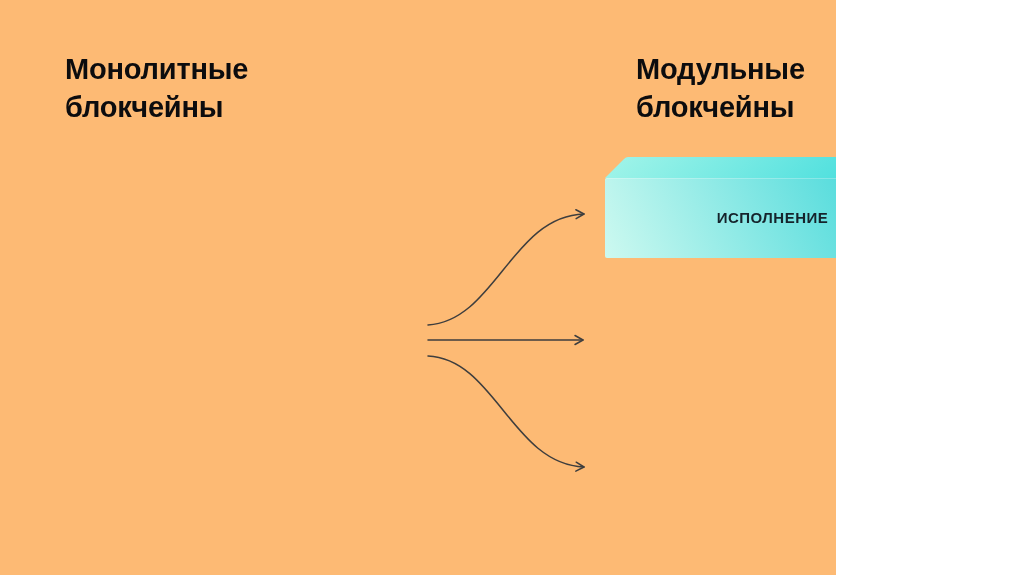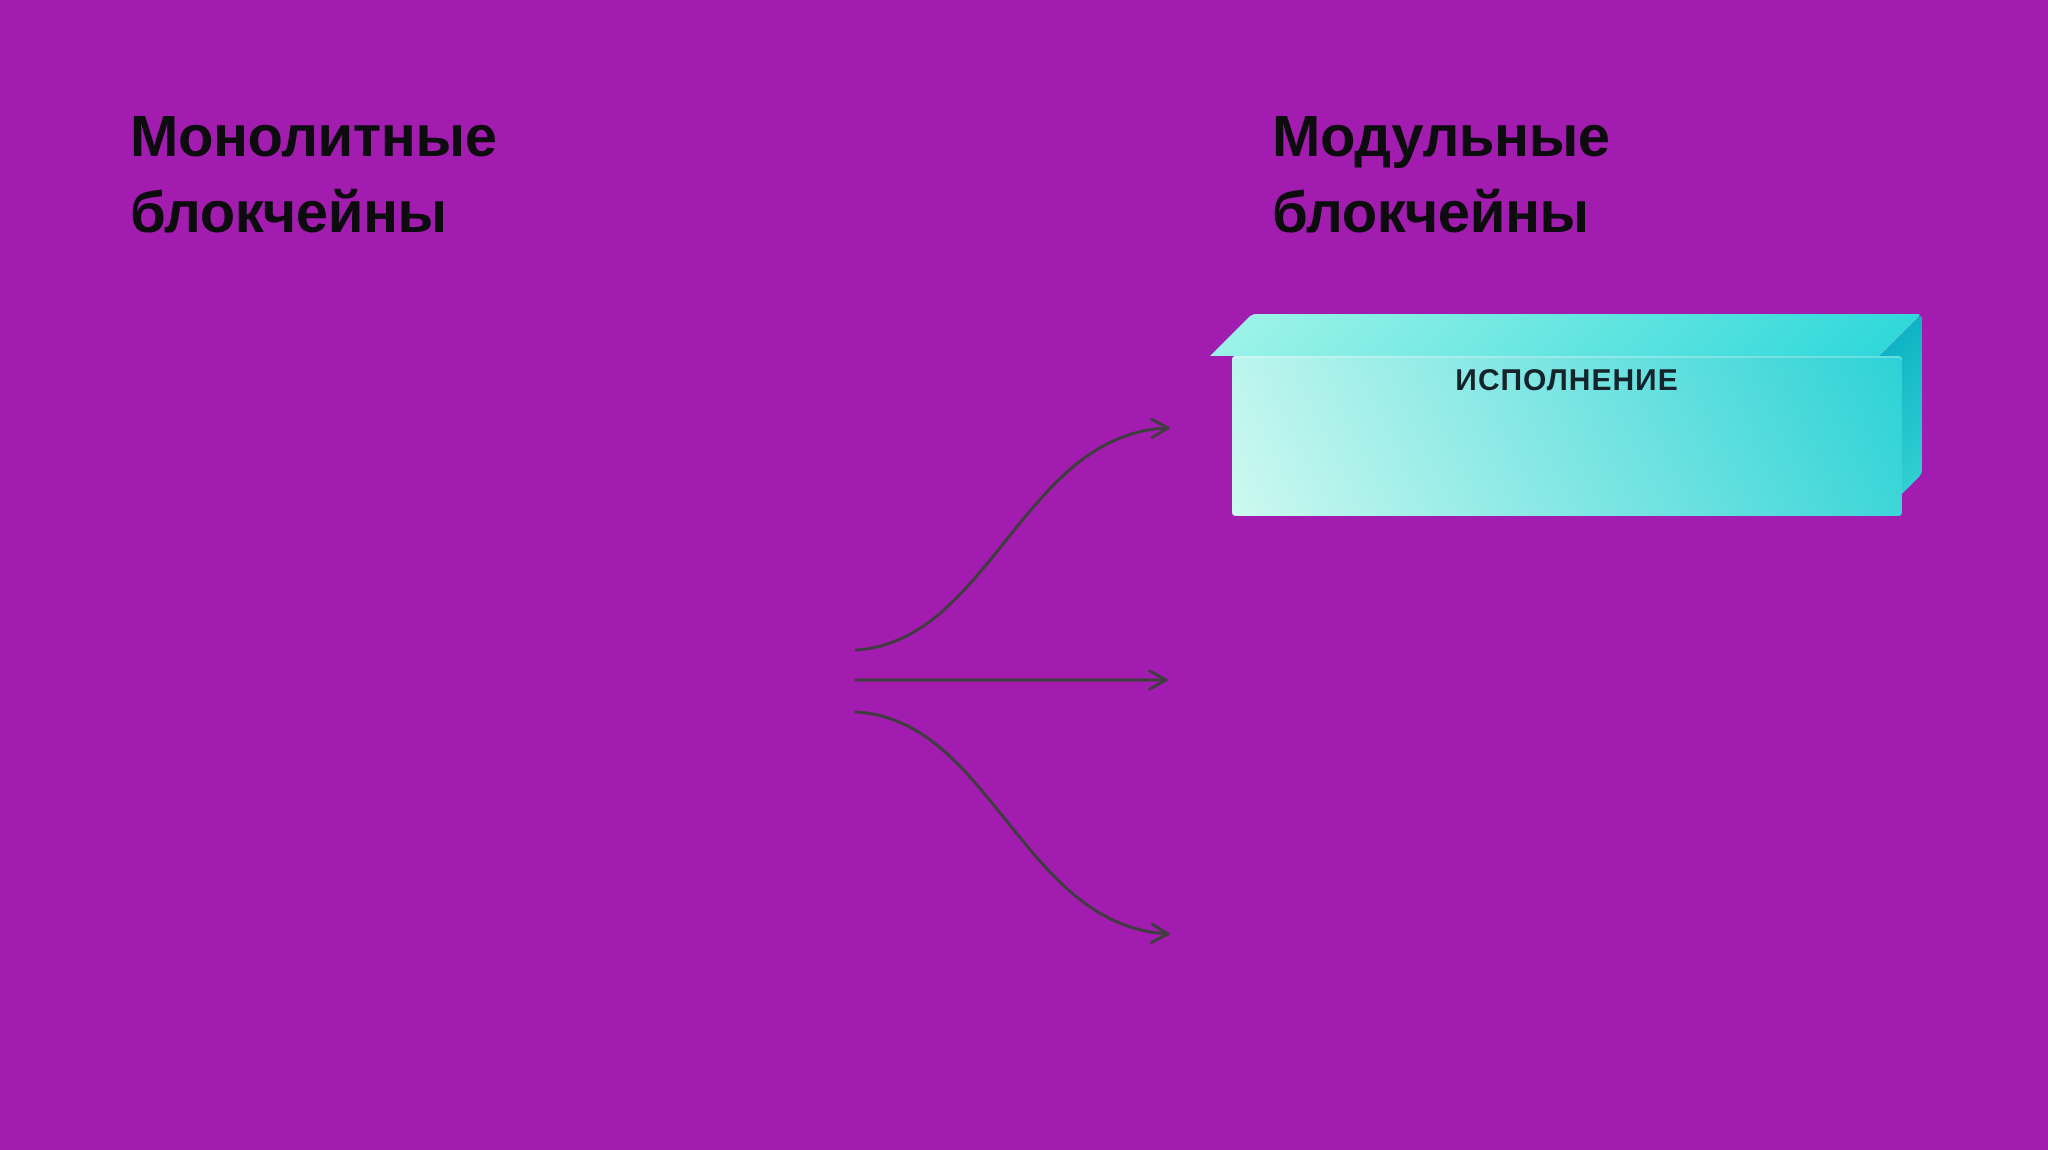--- a/index.html
+++ b/index.html
@@ -1,17 +1,17 @@
 <!DOCTYPE html>
 <html><head>
 <meta charset="utf-8">
 <style>
   html,body{margin:0;padding:0;background:#ffffff;}
   .stage{
-    position:relative;width:1024px;height:575px;background:#a21caf;overflow:hidden;
+    position:relative;width:836px;height:575px;background:#fdba74;overflow:hidden;
     font-family:"Liberation Sans", sans-serif;
   }
   .col-title{
     position:absolute;top:50px;
     font-size:29px;font-weight:700;line-height:1.32;letter-spacing:-0.2px;
     color:#0c0c0e;white-space:pre-line;
   }
   .col-title.left{left:65px;}
   .col-title.right{left:636px;}
 
@@ -29,23 +29,23 @@
     background:linear-gradient(90deg, var(--top-a), var(--top-b));
     border-radius:2px 2px 0 0;
   }
   .box3d .side{
     left:var(--w); top:var(--d); width:var(--d); height:var(--h);
     transform:skewY(-45deg); transform-origin:top left;
     background:linear-gradient(180deg, var(--side-a), var(--side-b));
     border-radius:0 2px 2px 0;
   }
   .box3d .front{
-    left:11px; top:var(--d); width:var(--w); height:var(--h);
+    left:0; top:var(--d); width:var(--w); height:var(--h);
     background:linear-gradient(var(--front-angle,65deg), var(--front-a), var(--front-b));
-    display:flex;align-items:flex-start;justify-content:center;text-align:center;
+    display:flex;align-items:center;justify-content:center;text-align:center;
     border-radius:2px;
     box-shadow:inset 0 1px 0 rgba(255,255,255,.25);
   }
   .box3d .label{
     font-weight:700;font-size:15px;letter-spacing:.5px;line-height:1.73;
     color:var(--label-color,#000);white-space:pre-line;
     padding:0 14px;
   }
   
   .arrows{position:absolute;left:0;top:0;width:1024px;height:575px;}

